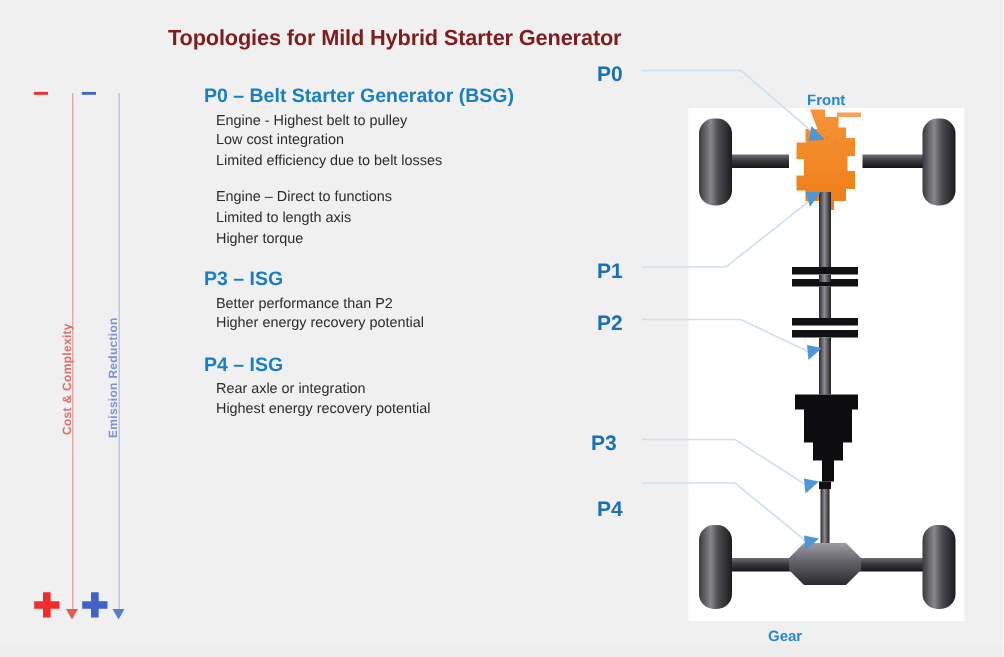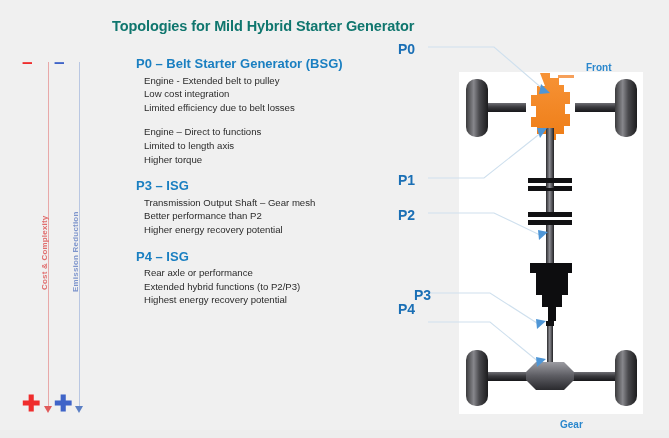--- a/index.html
+++ b/index.html
@@ -18,21 +18,21 @@
     overflow: hidden;
   }
   
   #title {
     position: absolute;
     left: 112px;
     top: 18px;
     width: 420px;
     font-size: 14.5px;
     font-weight: bold;
-    color: #0f766e;
+    color: #7f1d1d;
     letter-spacing: -0.1px;
   }
   
   .axis-line {
     position: absolute;
     width: 1px;
     top: 62px;
     height: 346px;
   }
   .axis-line.red   { left: 48px; background: #e8a8a8; }
@@ -117,21 +117,20 @@
     position: absolute;
     font-size: 14px;
     font-weight: bold;
     color: #1a6fb5;
   }
   .front-label, .rear-label {
     position: absolute;
     font-size: 10px;
     font-weight: bold;
     color: #2a87cd;
-    margin-left: 48px;
   }
   .front-label { left: 148px; top: 42px; }
   .rear-label  { left: 122px; top: 399px; }
 
   svg { display: block; }
   .leader { stroke: #cfe0ee; stroke-width: 1.1px; fill: none; }
   .arrowhead-tri { fill: #4f96d6; }
 
   
   #footer-strip {
@@ -164,49 +163,47 @@
     <div class="axis-arrowhead blue"></div>
     <div class="axis-label blue">Emission Reduction</div>
     <div class="sign plus-blue">✚</div>
   </div>
 
   <div id="list">
 
     <div class="topo-group">
       <div class="topo-head">P0 – Belt Starter Generator (BSG)</div>
       <div class="topo-bullets">
-        <div class="topo-bullet">Engine - Extended belt to pulley</div>
+        <div class="topo-bullet">Engine - Highest belt to pulley</div>
         <div class="topo-bullet">Low cost integration</div>
         <div class="topo-bullet">Limited efficiency due to belt losses</div>
       </div>
     </div>
 
     <div class="topo-group">
       <div class="topo-bullets">
         <div class="topo-bullet">Engine – Direct to functions</div>
         <div class="topo-bullet">Limited to length axis</div>
         <div class="topo-bullet">Higher torque</div>
       </div>
     </div>
 
 
     <div class="topo-group">
       <div class="topo-head">P3 – ISG</div>
       <div class="topo-bullets">
-        <div class="topo-bullet">Transmission Output Shaft – Gear mesh</div>
         <div class="topo-bullet">Better performance than P2</div>
         <div class="topo-bullet">Higher energy recovery potential</div>
       </div>
     </div>
 
     <div class="topo-group">
       <div class="topo-head">P4 – ISG</div>
       <div class="topo-bullets">
-        <div class="topo-bullet">Rear axle or performance</div>
-        <div class="topo-bullet">Extended hybrid functions (to P2/P3)</div>
+        <div class="topo-bullet">Rear axle or integration</div>
         <div class="topo-bullet">Highest energy recovery potential</div>
       </div>
     </div>
 
   </div>
 
   <div id="diagram">
 
     <div id="vehicle-panel"></div>
 
@@ -293,21 +290,21 @@
       <path class="leader" d="M38,273 H100 L150,305"></path>
       <polygon class="arrowhead-tri" points="146,299 156,301 147,309"></polygon>
 
       <path class="leader" d="M38,302 H100 L150,343"></path>
       <polygon class="arrowhead-tri" points="146,337 156,339 147,347"></polygon>
     </svg>
 
     <div class="p-label" style="left:8px;  top:21px;">P0</div>
     <div class="p-label" style="left:8px;  top:152px;">P1</div>
     <div class="p-label" style="left:8px;  top:187px;">P2</div>
-    <div class="p-label" style="left:24px;  top:267px;">P3</div>
-    <div class="p-label" style="left:8px;  top:281px;">P4</div>
+    <div class="p-label" style="left:4px;  top:267px;">P3</div>
+    <div class="p-label" style="left:8px;  top:311px;">P4</div>
 
     <div class="front-label">Front</div>
     <div class="rear-label">Gear</div>
   </div>
 
   <div id="footer-strip"></div>
 </div>
 
 </body></html>

